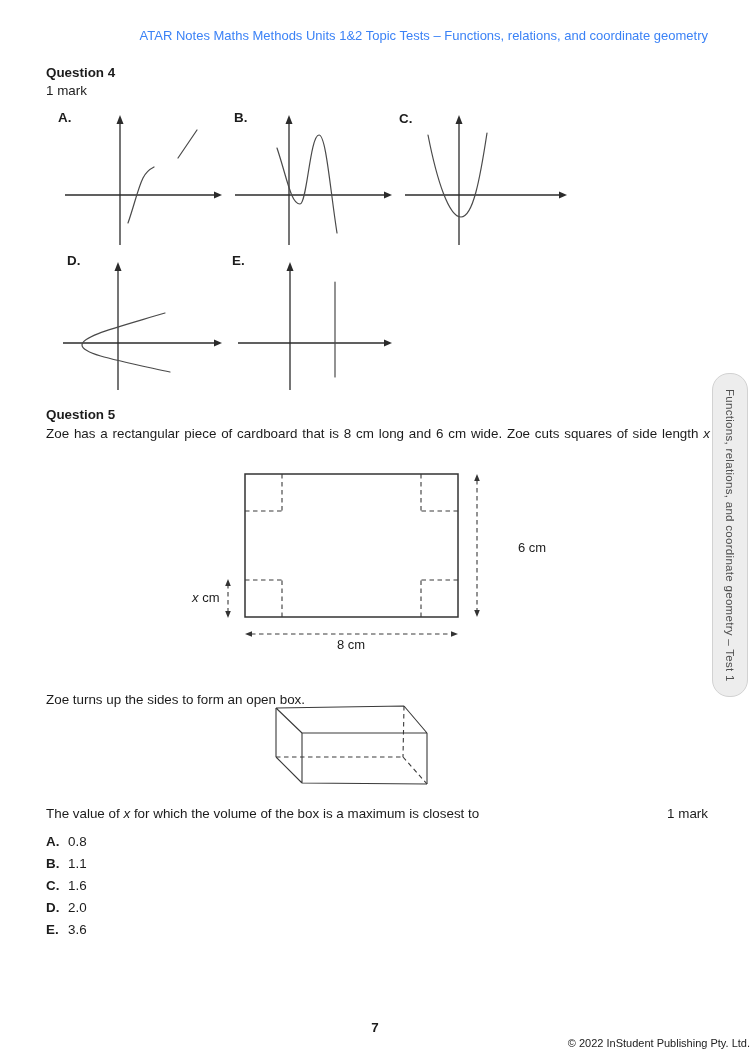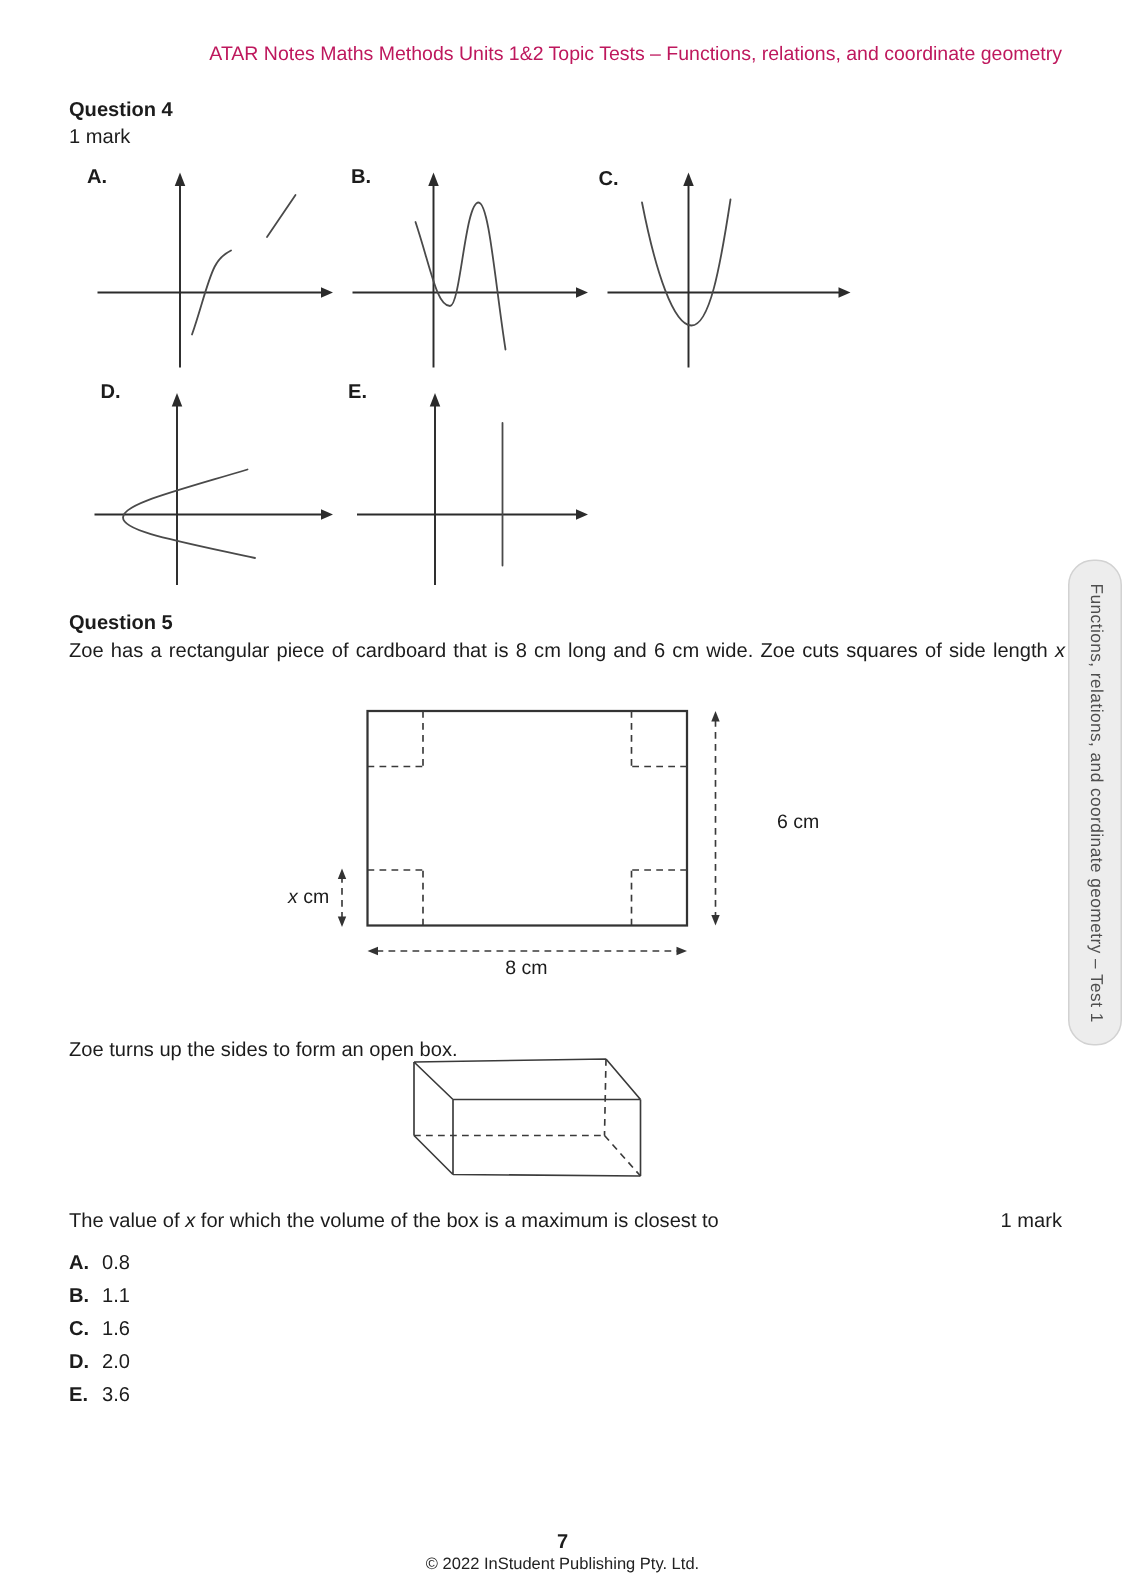--- a/index.html
+++ b/index.html
@@ -3,40 +3,40 @@
 <meta charset="utf-8">
 <style>
   * { margin:0; padding:0; box-sizing:border-box; }
   html,body { background:#fff; }
   .page {
     position:relative; width:750px; height:1060px; background:#ffffff;
     font-family:"Liberation Sans", sans-serif; font-size:13.4px; color:#1c1c1c;
     overflow:hidden;
   }
   .abs { position:absolute; }
-  .hdr { top:28px; right:42px; font-size:13px; color:#be185d; }
+  .hdr { top:28px; right:42px; font-size:13px; color:#3b82f6; }
   .qtitle { left:46px; font-weight:bold; }
   .prompt-row { left:46px; width:662px; display:flex; justify-content:space-between; }
   .glabel { font-weight:bold; font-size:13.4px; }
   svg { position:absolute; overflow:visible; }
   .ax   { stroke:#2b2b2b; stroke-width:1.3; fill:none; }
   .ah   { fill:#2b2b2b; stroke:none; }
   .cv   { stroke:#4a4a4a; stroke-width:1.2; fill:none; stroke-linecap:round; }
   .solid{ stroke:#333; stroke-width:1.5; fill:none; }
   .thin { stroke:#3a3a3a; stroke-width:1.1; fill:none; }
   .dsh  { stroke-dasharray:4.5 3.5; }
   .mah  { fill:#333; stroke:none; }
   .q5line1 { text-align:justify; text-align-last:justify; width:664px; }
   .q5body { left:46px; width:664px; line-height:18px; }
   .diaglabel { font-size:13px; color:#1c1c1c; }
   .opts { left:46px; width:300px; }
   .opt-row { display:flex; height:22px; align-items:flex-start; }
   .opt-letter { font-weight:bold; width:22px; }
   .footer-num { left:0; width:750px; text-align:center; font-weight:bold; }
-  .footer-copy { left:0; width:750px; text-align:center; font-size:11px; color:#222; }
+  .footer-copy { left:0; width:750px; text-align:right; font-size:11px; color:#222; }
   .side-tab {
     left:712px; top:373px; width:36px; height:324px;
     background:#ededed; border:1px solid #d2d2d2; border-radius:17px;
     display:flex; align-items:center; justify-content:center;
     writing-mode:vertical-rl; font-size:11.5px; color:#4e4e4e; letter-spacing:0.3px;
     white-space:nowrap;
   }
   i { font-style:italic; }
 </style>
 </head>

